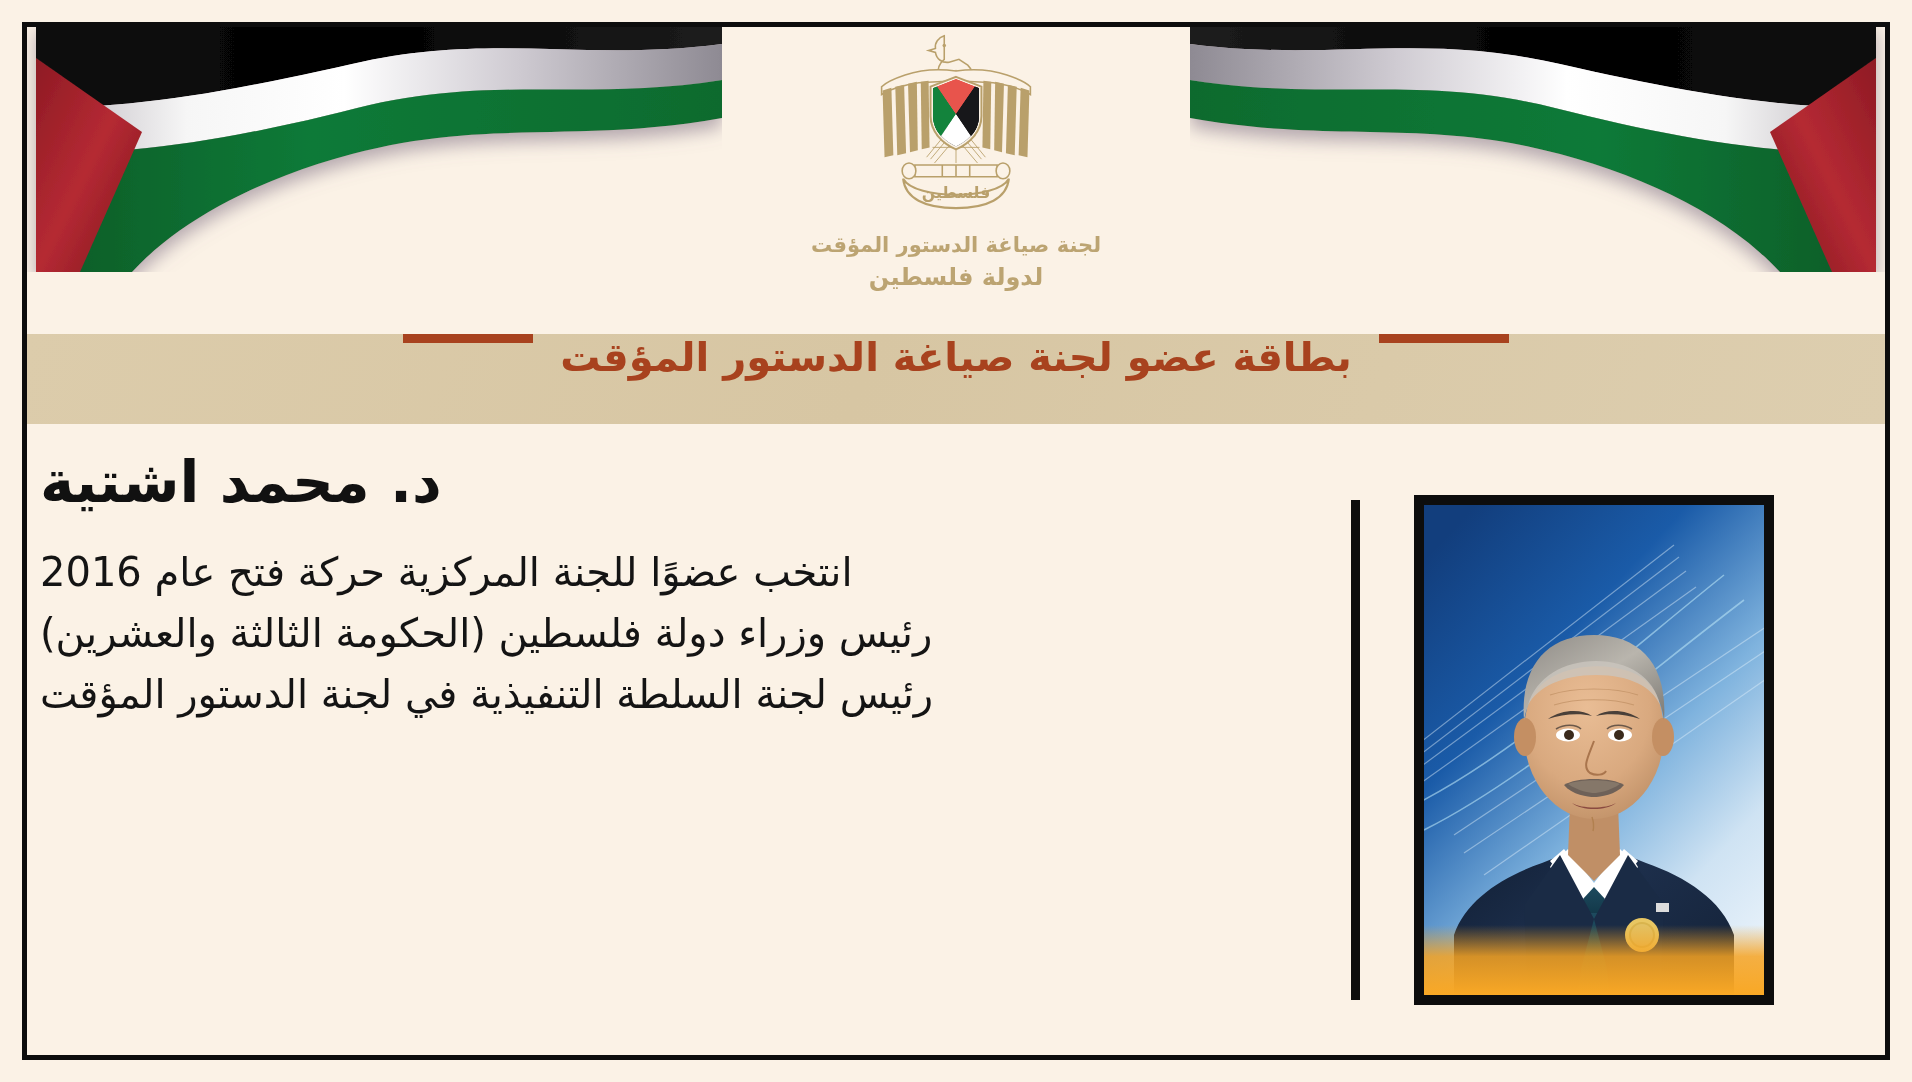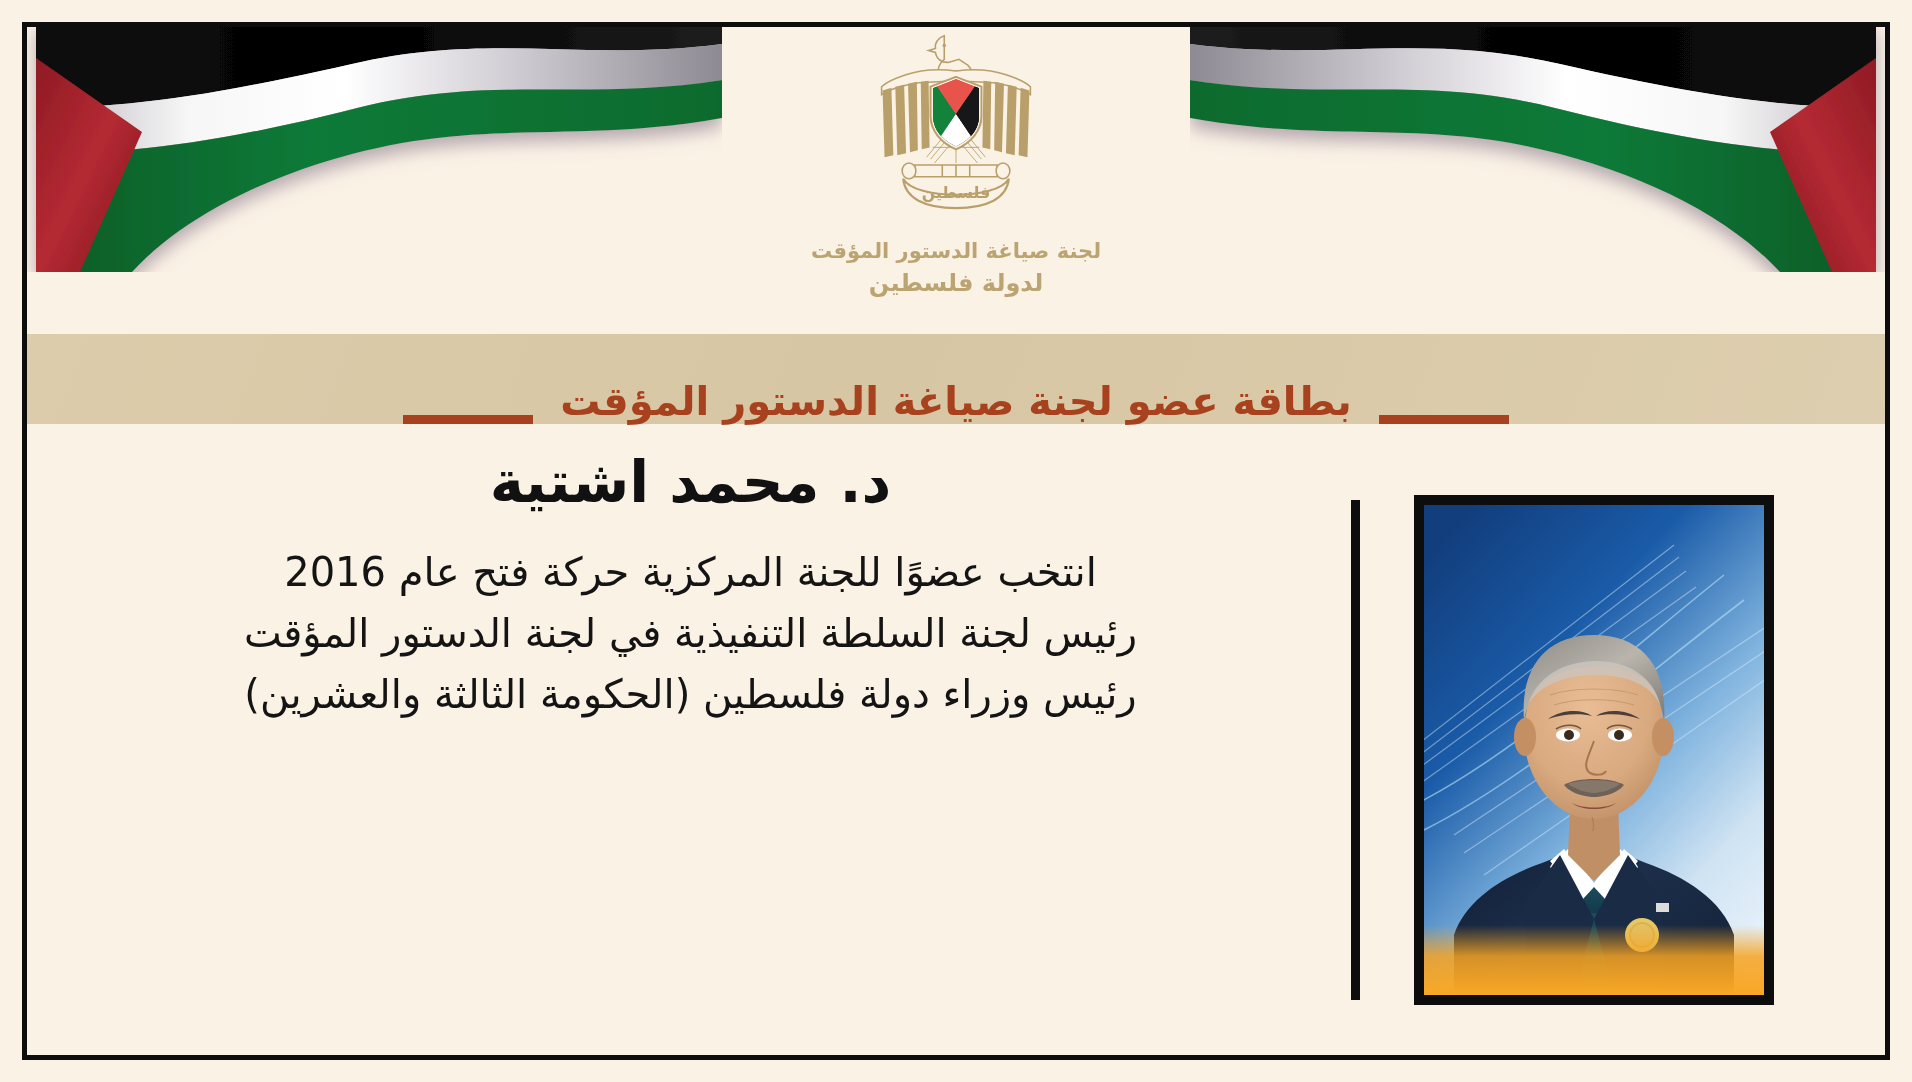--- a/index.html
+++ b/index.html
@@ -32,36 +32,36 @@
   #ribbon-right{ right:22px; transform:scaleX(-1); }
   .ribbon svg{ display:block; width:100%; height:100%; }
   
   #emblem-wrap{
     position:absolute; left:0; right:0; top:26px;
     display:flex; flex-direction:column; align-items:center;
     z-index:8;
   }
   #emblem{ width:196px; height:186px; }
   #org-name{
-    margin-top:24px;
+    margin-top:18px;
     text-align:center;
     color:#BCA472;
     font-weight:bold;
     line-height:1.45;
     font-size:21px;
     direction:rtl;
     letter-spacing:.5px;
   }
   #org-name div + div{ font-size:24px; }
   
   #banner{
     position:absolute; left:27px; right:27px;
     top:334px; height:90px;
     background:linear-gradient(110deg,#DCCCAB 0%,#D7C6A3 45%,#DDCEAF 100%);
-    display:flex; align-items:flex-end; justify-content:center;
+    display:flex; align-items:flex-start; justify-content:center;
     gap:27px;
     z-index:10;
   }
   #banner .dash{
     width:130px; height:9px; background:#A8421E; flex:none;
   }
   #banner-title{
     color:#A8421E;
     font-size:40px;
     font-weight:bold;
@@ -91,21 +91,21 @@
   #photo-frame svg{ display:block; width:100%; height:100%; }
   #divider{
     flex:none;
     width:9px; height:500px;
     background:#0d0d0d;
     margin:60px 54px 0 0;
   }
   #text-col{
     flex:1;
     direction:rtl;
-    text-align:center;
+    text-align:left;
     padding-right:10px;
     padding-top:8px;
   }
   #person-name{
     font-size:58px;
     font-weight:bold;
     color:#111;
     margin-bottom:26px;
     letter-spacing:-1px;
   }
@@ -372,18 +372,18 @@
           <rect x="0" y="420" width="340" height="70" fill="url(#bgOrange)"></rect>
         </svg>
       </div>
     </div>
 
     <div id="divider"></div>
 
     <div id="text-col">
       <div id="person-name">د. محمد اشتية</div>
       <div class="bio-line">انتخب عضوًا للجنة المركزية حركة فتح عام 2016</div>
+      <div class="bio-line">رئيس وزراء دولة فلسطين (الحكومة الثالثة والعشرين)</div>
       <div class="bio-line">رئيس لجنة السلطة التنفيذية في لجنة الدستور المؤقت</div>
-      <div class="bio-line">رئيس وزراء دولة فلسطين (الحكومة الثالثة والعشرين)</div>
     </div>
 
   </div>
 </div>
 
 </body></html>

